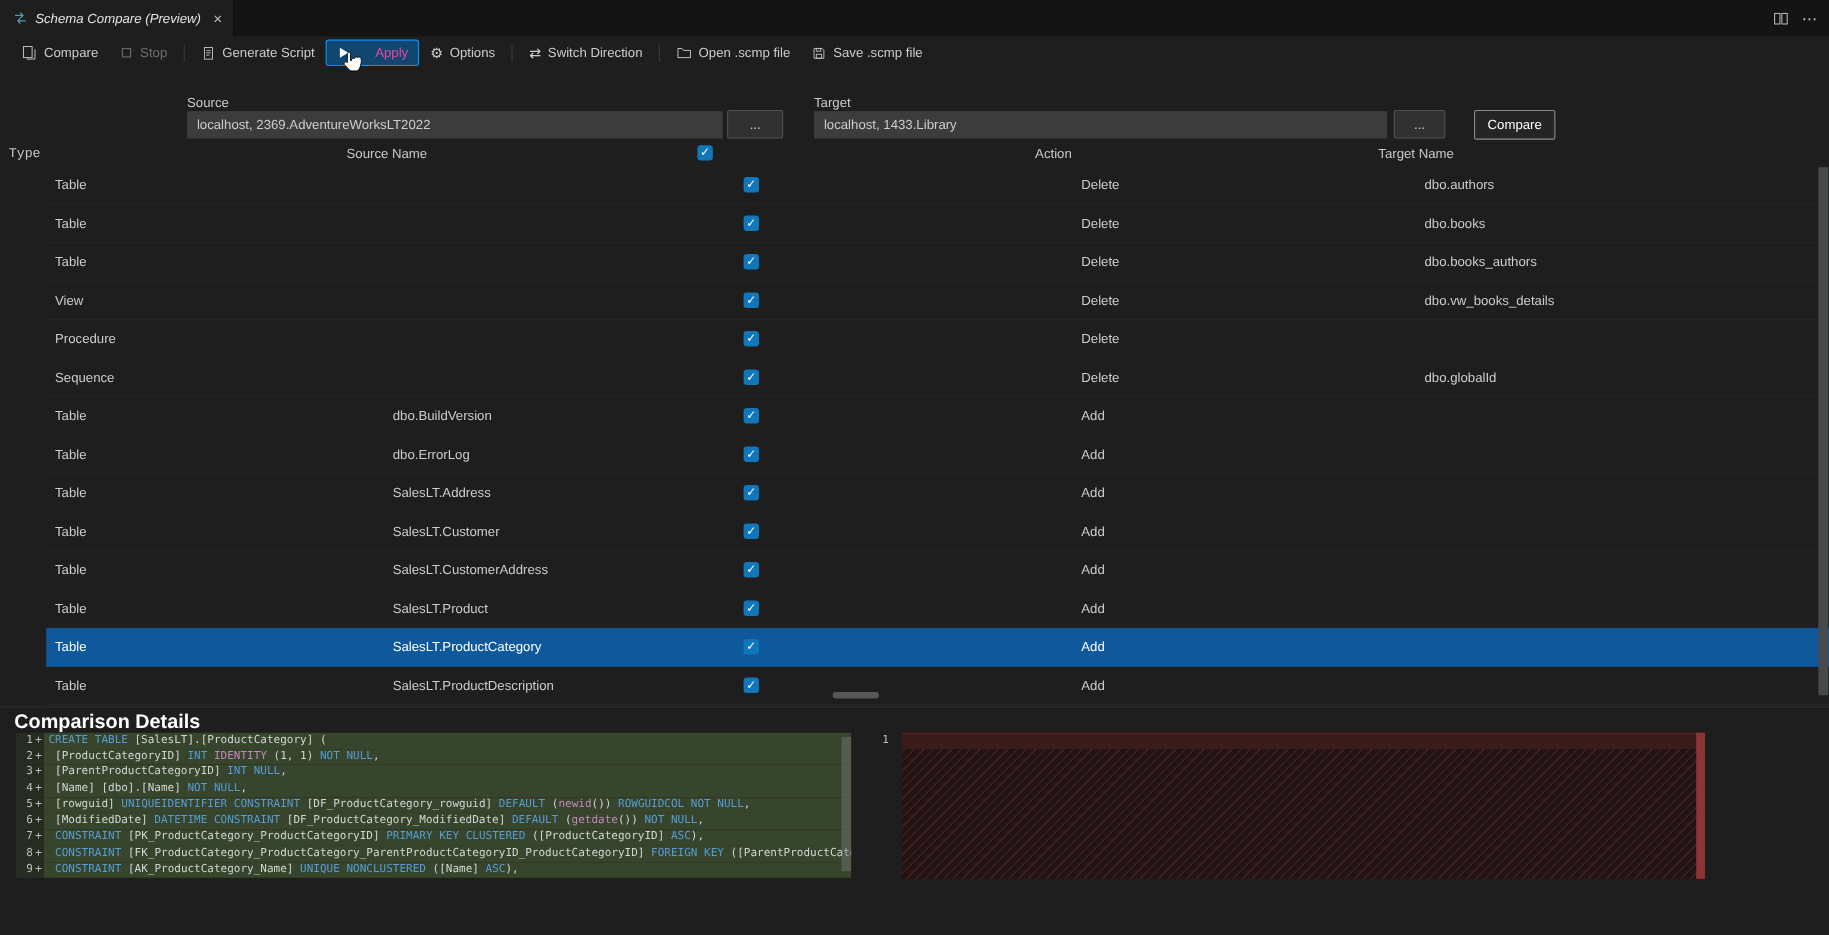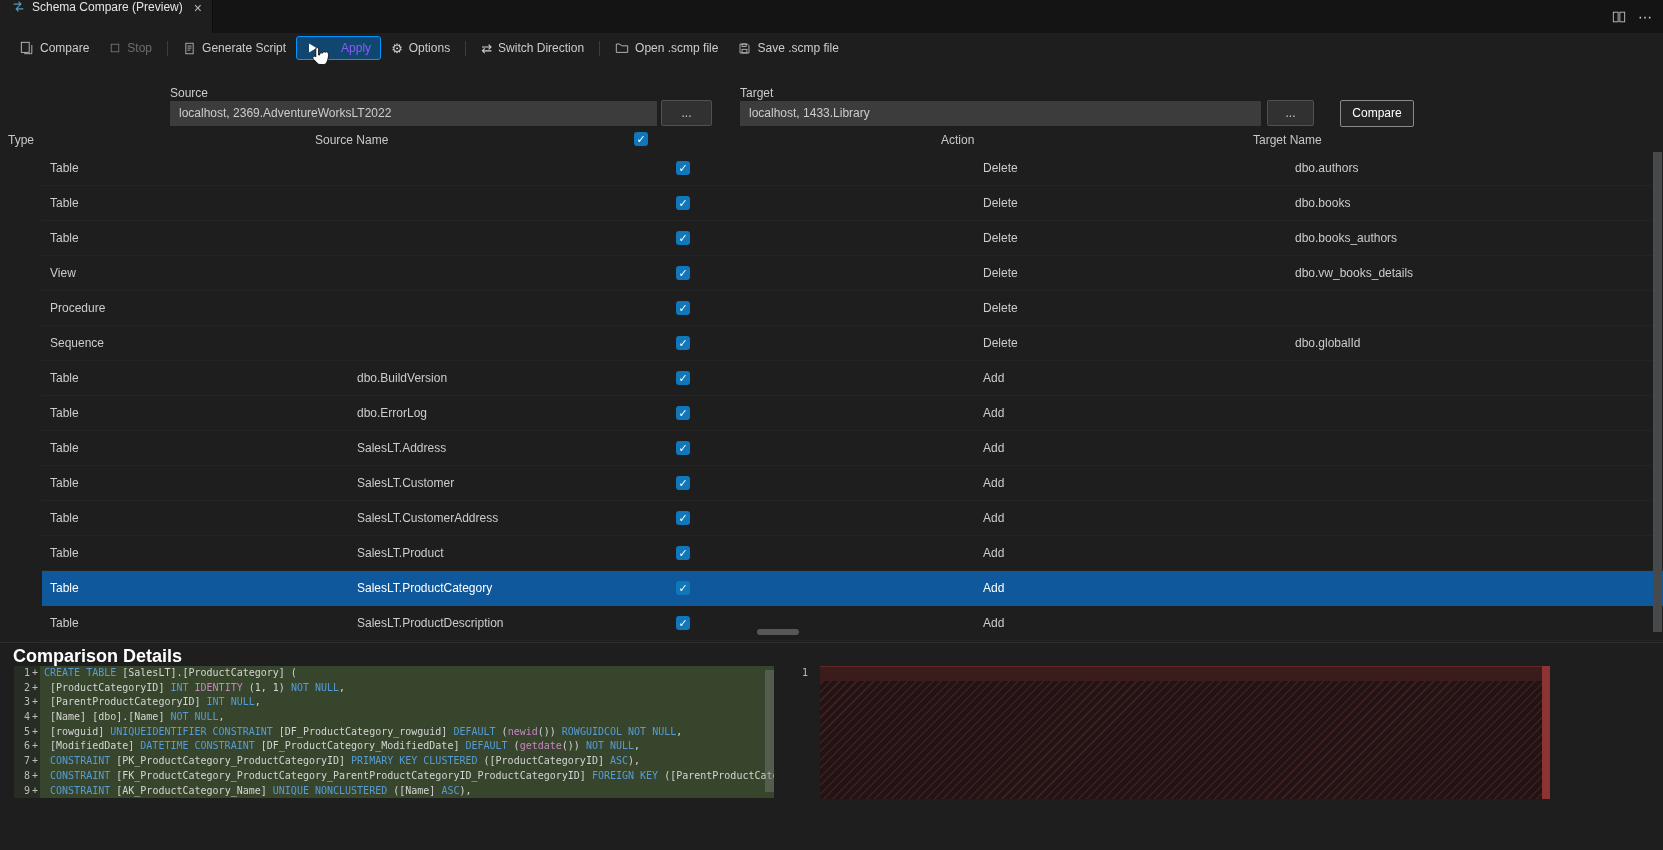--- a/index.html
+++ b/index.html
@@ -6,29 +6,29 @@
   html,body { width:1663px; height:850px; overflow:hidden; }
   body {
     background:#1e1e1e;
     font-family:"Liberation Sans", sans-serif;
     color:#cccccc;
     position:relative;
     font-size:12px;
   }
   
   .tabbar { position:absolute; top:0; left:0; right:0; height:33px; background:#141414; display:flex; align-items:center; }
-  .tab { height:33px; background:#1e1e1e; display:flex; gap:7px; padding:0 10px 0 12px; border-right:1px solid #0d0d0d; color:#e4e4e4; cursor:pointer; }
+  .tab { height:33px; background:#1e1e1e; display:flex; align-items:center; gap:7px; padding:0 10px 0 12px; border-right:1px solid #0d0d0d; color:#e4e4e4; cursor:pointer;font-style:italic; }
   .tab-close { color:#b8b8b8; font-size:14px; margin-left:4px; cursor:pointer; }
   .tabbar-actions { position:absolute; right:10px; top:0; height:33px; display:flex; align-items:center; gap:12px; color:#c5c5c5; }
   .more-dots { font-size:14px; letter-spacing:1px; cursor:pointer; }
   
   .toolbar { position:absolute; top:33px; left:0; right:0; height:30px; background:#1e1e1e; display:flex; align-items:center; padding-left:10px; }
   .tbtn { display:flex; align-items:center; gap:6px; padding:4px 9px; border-radius:3px; color:#cccccc; cursor:pointer; white-space:nowrap; border:1px solid transparent; }
   .tbtn.disabled { color:#6e6e6e; cursor:default; }
-  .tbtn.active { background:rgba(0,120,212,0.45); border:1px solid #0095ff; color:#8b5cf6;gap:23px; }
+  .tbtn.active { background:rgba(0,120,212,0.45); border:1px solid #0095ff; color:#ec4899;gap:23px; }
   .tsep { width:1px; height:15px; background:#3c3c3c; margin:0 5px; }
   .glyph { font-size:13px; line-height:1; }
   
   .conn-label { position:absolute; color:#cccccc; }
   .textbox { position:absolute; height:25px; background:#3c3c3c; color:#cccccc; line-height:25px; padding:0 9px; overflow:hidden; white-space:nowrap; cursor:text; }
   .browse-btn { position:absolute; height:26px; background:#313131; border:1px solid #515151; color:#cccccc; text-align:center; line-height:24px; border-radius:2px; cursor:pointer; }
   .compare-btn { position:absolute; height:27px; background:#252526; border:1px solid #8a8a8a; color:#ffffff; text-align:center; line-height:25px; border-radius:2px; cursor:pointer; }
   
   .grid-header { position:absolute; top:131px; left:0; right:0; height:20px; color:#c8c8c8; }
   .grid-header .hcell { position:absolute; top:2px; }
@@ -168,21 +168,21 @@
 <div class="textbox" style="left:170px; top:101px; width:487px;">localhost, 2369.AdventureWorksLT2022</div>
 <div class="browse-btn" style="left:661px; top:100px; width:51px;">...</div>
 
 <div class="conn-label" style="left:740px; top:86px;">Target</div>
 <div class="textbox" style="left:740px; top:101px; width:521px;">localhost, 1433.Library</div>
 <div class="browse-btn" style="left:1267px; top:100px; width:47px;">...</div>
 
 <div class="compare-btn" style="left:1340px; top:100px; width:74px;">Compare</div>
 
 <div class="grid-header">
-  <span class="hcell" style="left:8px;">Type</span>
+  <span class="hcell" style="left:8px;font-family:Liberation Mono, monospace;">Type</span>
   <span class="hcell" style="left:315px;">Source Name</span>
   <span class="cb hdr-check">✓</span>
   <span class="hcell" style="left:941px;">Action</span>
   <span class="hcell" style="left:1253px;">Target Name</span>
 </div>
 
 <div class="grid-rows">
     <div class="grid-row">
     <span class="cell cell-type">Table</span>
     <span class="cell cell-source"></span>

